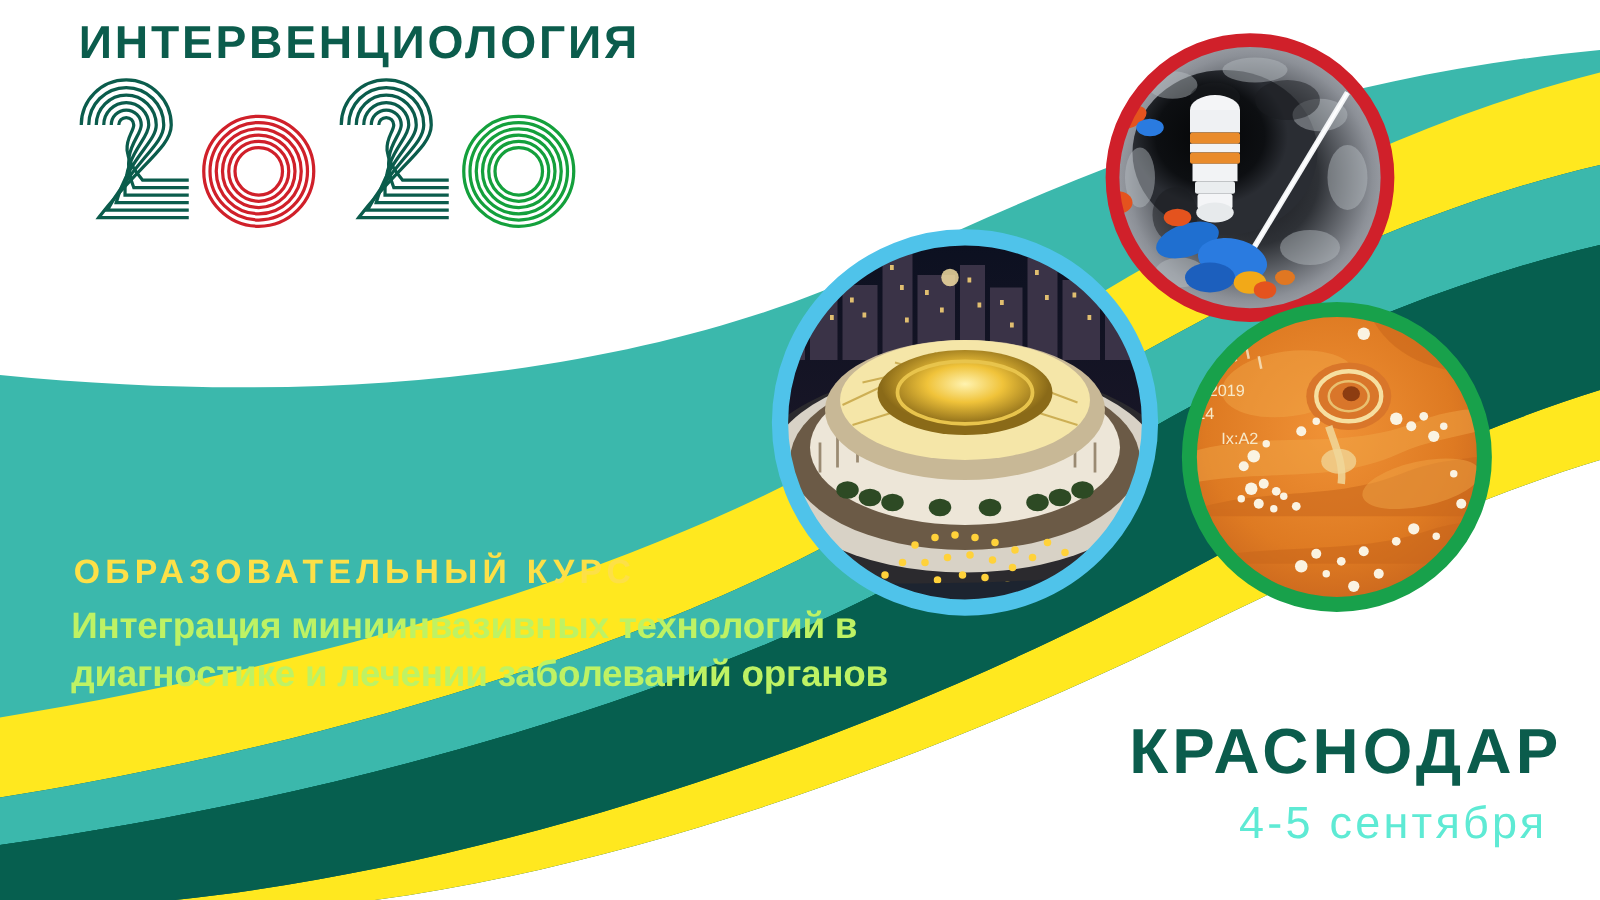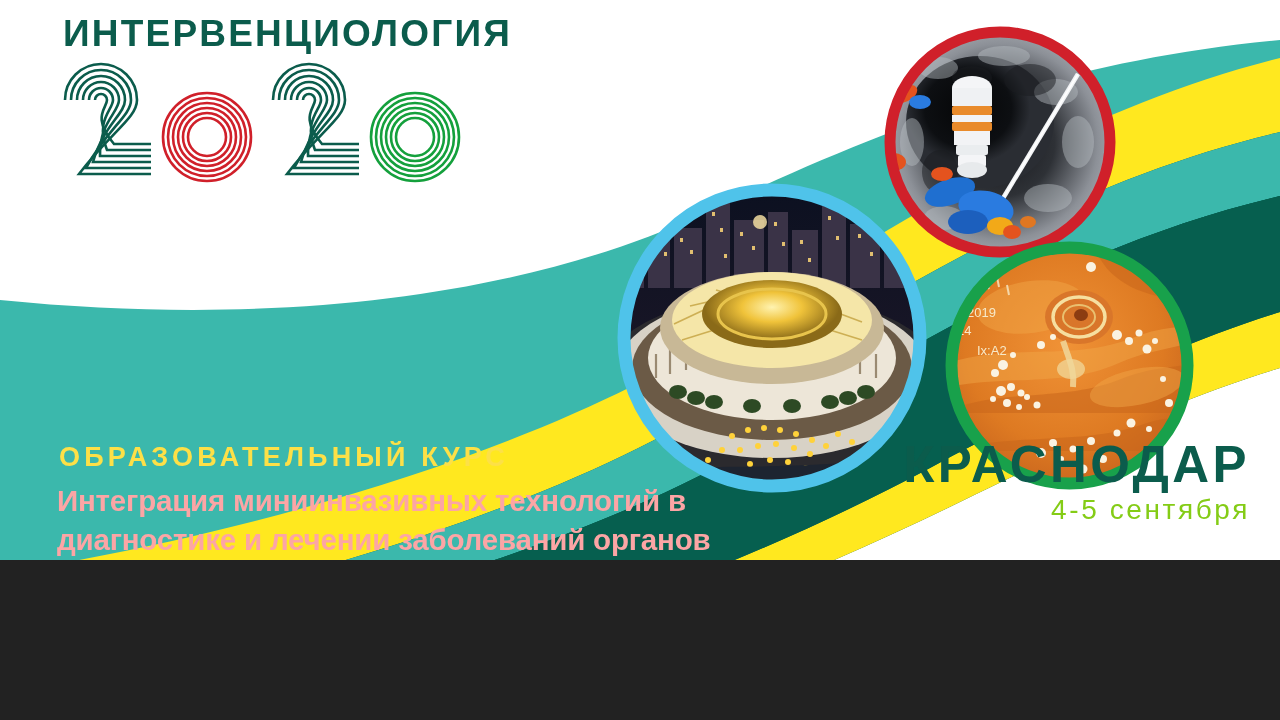--- a/index.html
+++ b/index.html
@@ -1,19 +1,19 @@
 <!DOCTYPE html>
 <html lang="ru"><head>
 <meta charset="utf-8">
 <title>Интервенциология 2020</title>
 <style>
   html,body{margin:0;padding:0;background:#222;}
   *{box-sizing:border-box;}
   #poster{
-    position:relative;width:1280px;height:560px;overflow:hidden;
+    position:relative;width:1280px;height:720px;overflow:hidden;
     background:#065F4F;
     font-family:"Liberation Sans","DejaVu Sans",sans-serif;
     user-select:none;
   }
   #bg-waves{position:absolute;inset:0;width:1280px;height:720px;}
 
   
   #logo{position:absolute;left:55px;top:10px;width:420px;height:175px;}
   #logo-word{
     position:absolute;left:8px;top:2px;width:410px;
@@ -31,34 +31,34 @@
   #circle-eus{left:880px;top:22px;width:240px;height:240px;}
   #circle-endo{left:941px;top:237px;width:257px;height:257px;}
 
   
   #course-block{position:absolute;left:57px;top:440px;width:820px;}
   #course-kicker{
     color:#fde047;font-size:27px;font-weight:700;letter-spacing:4.2px;
     line-height:34px;white-space:nowrap;margin:0 0 7px 2px;
   }
   #course-title{
-    color:#fca5a5;font-size:29.5px;font-weight:700;line-height:39px;
+    color:#bef264;font-size:29.5px;font-weight:700;line-height:39px;
     letter-spacing:-0.2px;margin:0;max-width:810px;
   }
   #course-title .ln{display:block;white-space:nowrap;}
 
   
   #venue-block{position:absolute;right:30px;bottom:28px;text-align:right;}
   #venue-city{
     color:#0B5C4C;font-size:51px;font-weight:700;letter-spacing:3.4px;
     line-height:46px;white-space:nowrap;margin:0;
   }
   #venue-date{
-    color:#84cc16;font-size:28px;font-weight:400;letter-spacing:2.6px;
-    line-height:44px;white-space:nowrap;margin:0;
+    color:#5eead4;font-size:36px;font-weight:400;letter-spacing:2.6px;
+    line-height:44px;white-space:nowrap;margin:12px;
   }
 </style>
 </head>
 <body>
 
 <div id="poster">
 
   <svg id="bg-waves" viewBox="0 0 1280 720" preserveAspectRatio="none" xmlns="http://www.w3.org/2000/svg">
     <defs>
       <clipPath id="clipAll">

